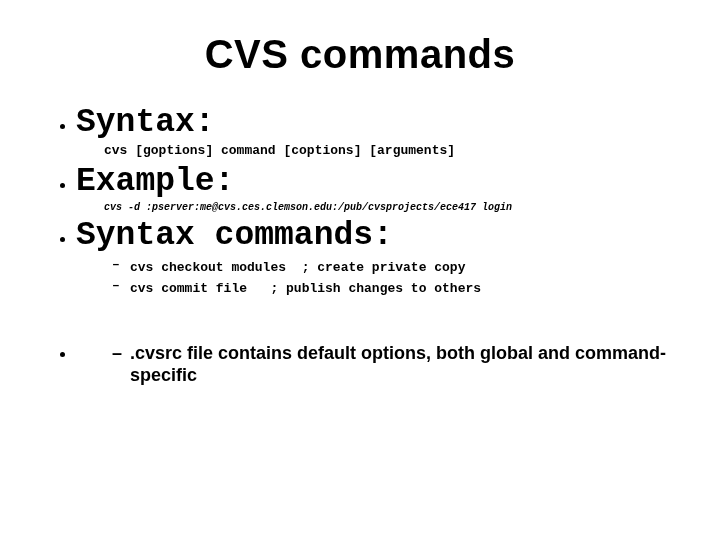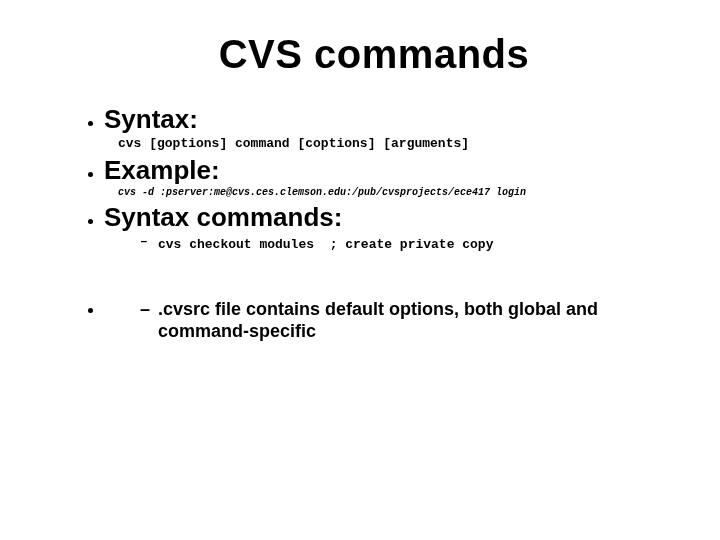--- a/index.html
+++ b/index.html
@@ -8,60 +8,61 @@
     width: 720px;
     height: 540px;
     background: #fff;
     font-family: Arial, Helvetica, sans-serif;
     color: #000;
   }
   .slide {
     box-sizing: border-box;
     width: 720px;
     height: 440px;
-    padding: 26px 48px 0 76px;
+    padding: 26px 48px 0 48px;
   }
   .title {
     text-align: center;
     font-size: 40px;
     font-weight: bold;
     margin: 6px 0 28px 0;
     letter-spacing: 0.5px;
   }
   ul.top {
     list-style: disc;
     margin: 0;
     padding-left: 28px;
   }
   ul.top > li {
     margin-bottom: 4px;
   }
   .heading {
-    font-size: 26px;
+    font-size: 33px;
     font-weight: bold;
     line-height: 1.1;
+    font-family: Liberation Mono, monospace;
   }
   .mono {
     font-family: "Courier New", Courier, monospace;
     font-weight: bold;
     font-size: 13px;
     white-space: pre;
     line-height: 1.3;
     margin-top: 46px;
   }
   .mono-sm {
     font-family: "Courier New", Courier, monospace;
     font-weight: bold;
     font-size: 10px;
     white-space: pre;
     line-height: 1.2;
     font-style: italic;
   }
   .cmd-block {
-    margin: 2px 0 4px 14px;
+    margin: 2px 0 4px 28px;
   }
   .dash-list {
     list-style: none;
     margin: 2px 0 8px 36px;
     padding: 0;
   }
   .dash-list li {
     position: relative;
     padding-left: 18px;
     margin-bottom: 1px;
@@ -113,20 +114,21 @@
 
     <li>
       <span class="heading">Example:</span>
       <div class="cmd-block mono-sm">cvs -d :pserver:me@cvs.ces.clemson.edu:/pub/cvsprojects/ece417 login</div>
     </li>
 
     <li>
       <span class="heading">Syntax commands:</span>
       <ul class="dash-list">
         <li><span class="mono">cvs checkout modules  ; create private copy</span></li>
+        <li><span class="mono">cvs commit file   ; publish changes to others</span></li>
       </ul>
     </li>
 
     <li>
       <ul class="sub-list">
         <li>.cvsrc file contains default options, both global and command-specific</li>
       </ul>
     </li>
 
   </ul>

